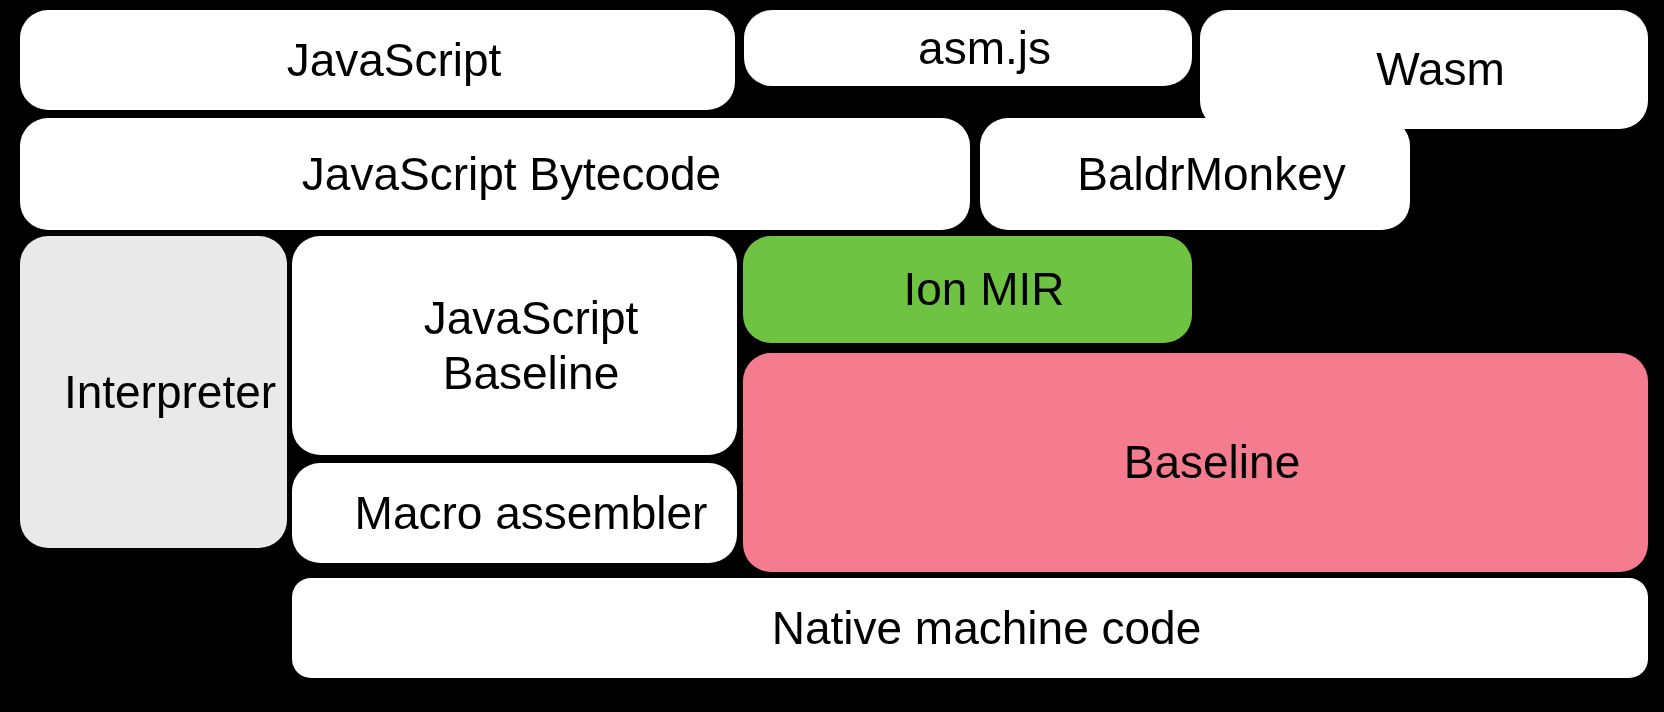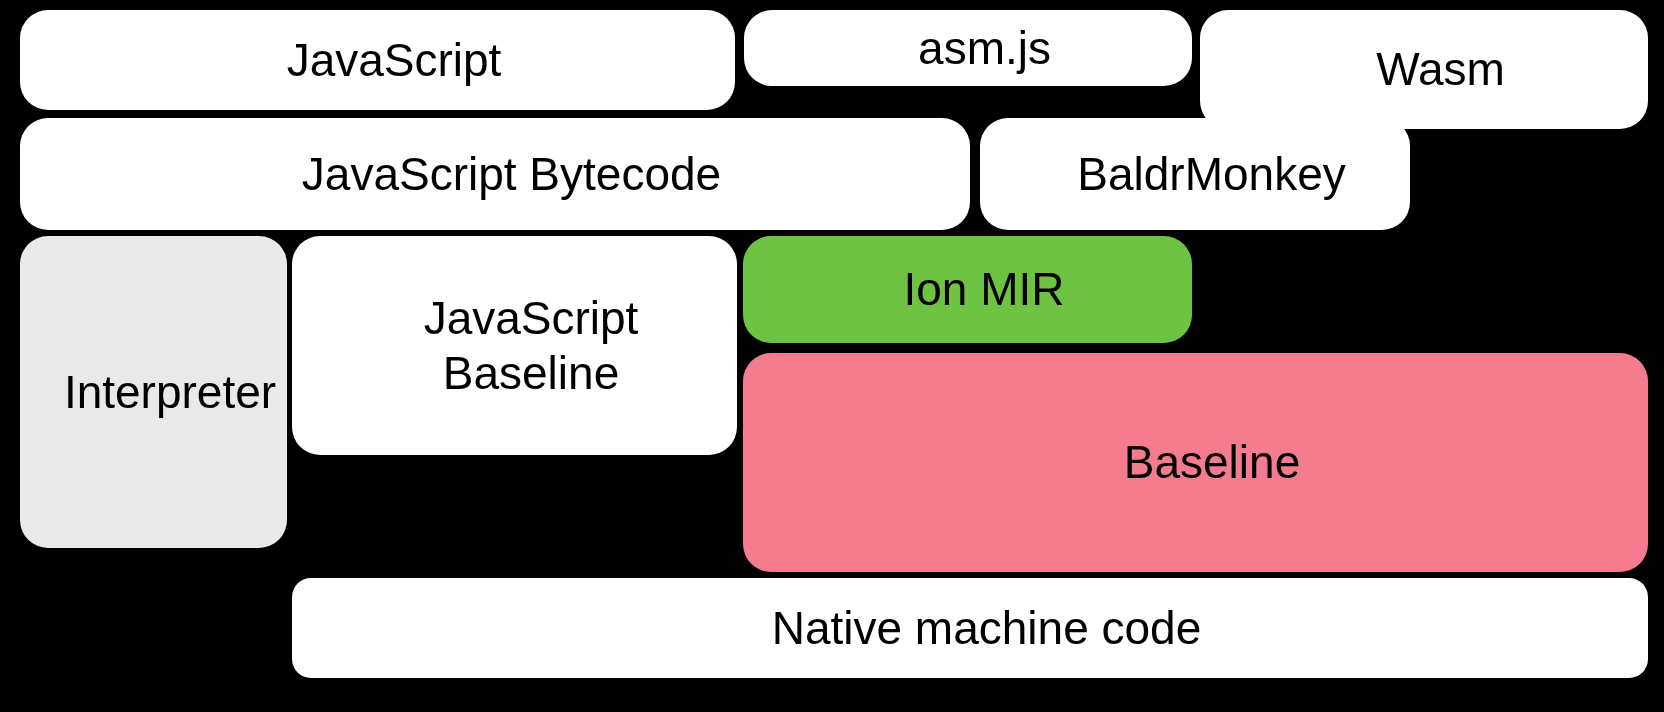--- a/index.html
+++ b/index.html
@@ -74,20 +74,21 @@
 
   <div class="node fill-white" id="n-baldrmonkey">BaldrMonkey</div>
 
   <div class="node fill-white" id="n-js-bytecode">JavaScript Bytecode</div>
 
   <div class="node fill-grey" id="n-interpreter">Interpreter</div>
 
   <div class="node fill-white" id="n-js-baseline">JavaScript
 Baseline</div>
 
+  <div class="node fill-white" id="n-macro-assembler">Macro assembler</div>
 
   <div class="node fill-green" id="n-ion-mir">Ion MIR</div>
 
   <div class="node fill-pink" id="n-cranelift">Baseline</div>
 
   <div class="node fill-white" id="n-native-code">Native machine code</div>
 
 </div>
 
 </body></html>

